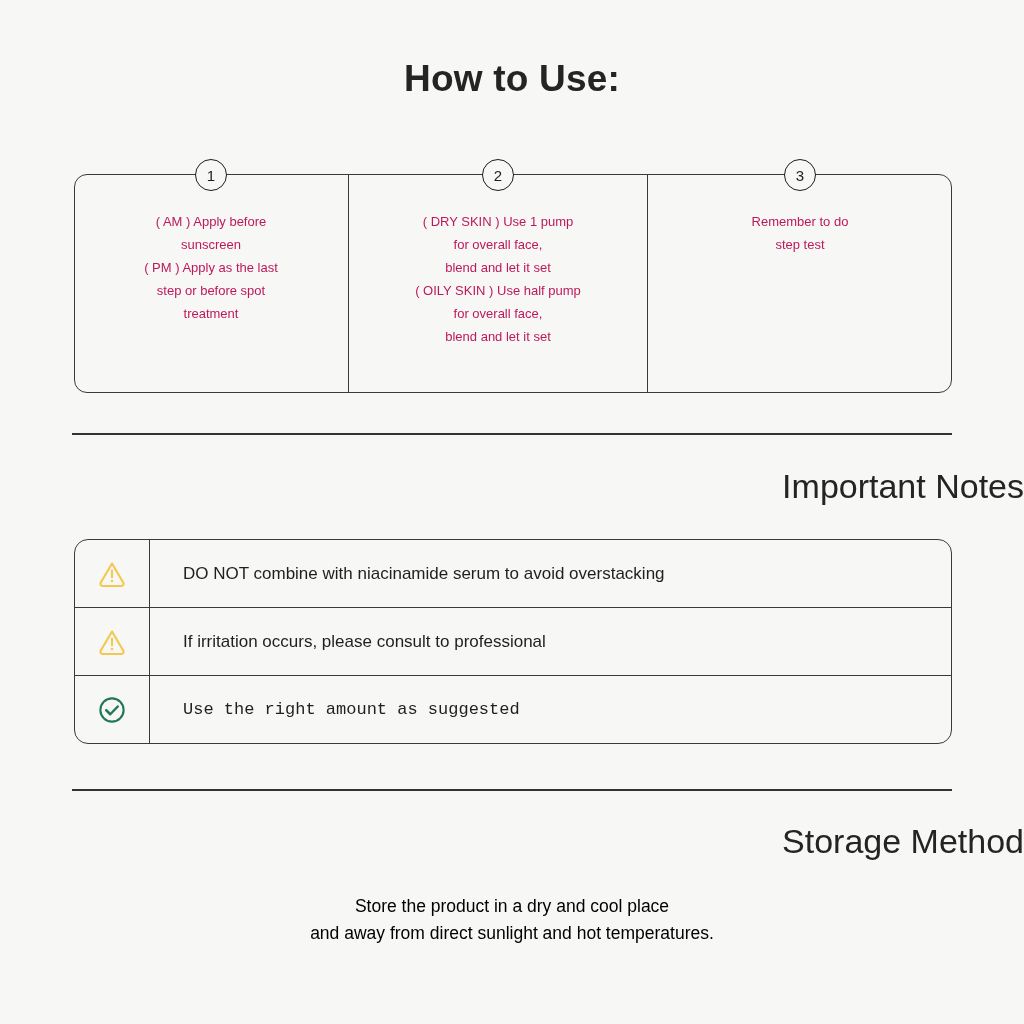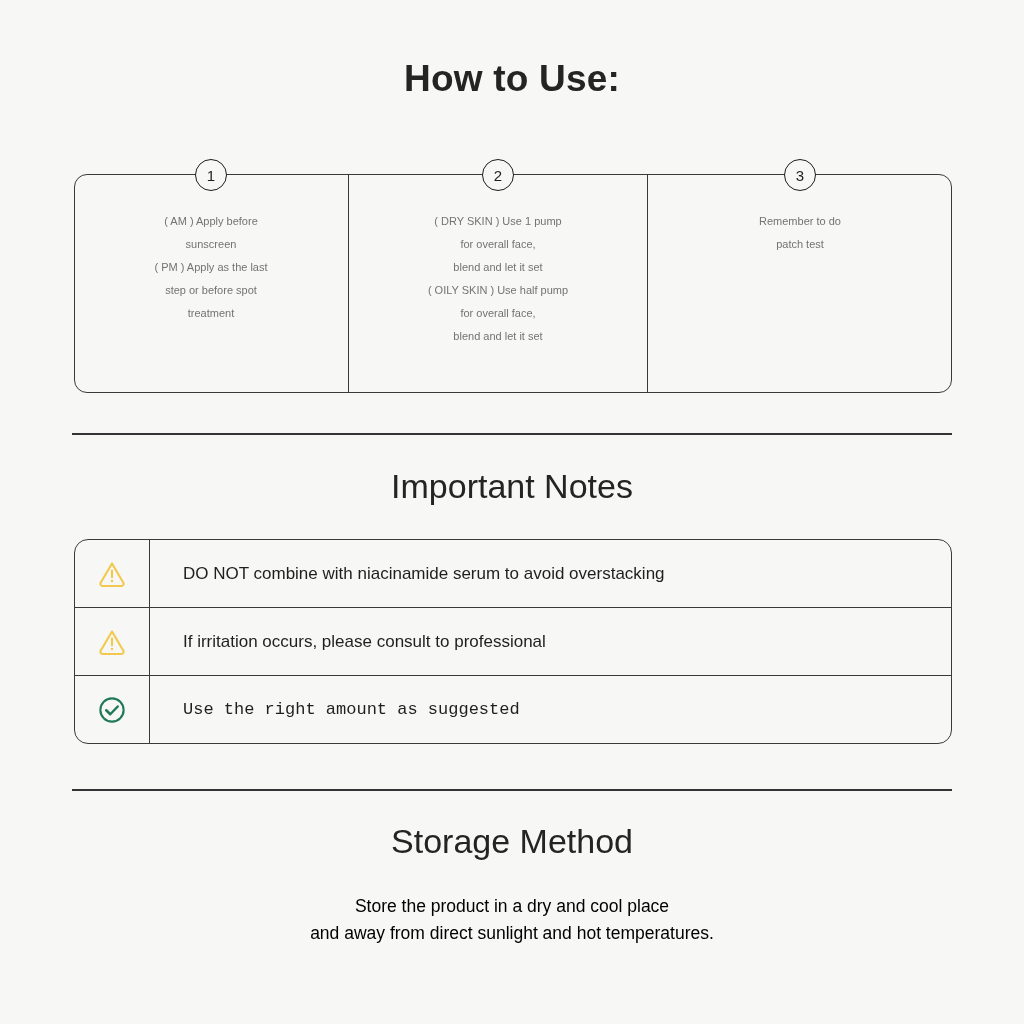--- a/index.html
+++ b/index.html
@@ -30,21 +30,21 @@
     text-align: center;
     font-size: 37px;
     font-weight: 700;
     letter-spacing: 0.2px;
     color: #242424;
   }
   .section-title {
     position: absolute;
     left: 0;
     width: 1024px;
-    text-align: center;
+    text-align: right;
     font-size: 34px;
     font-weight: 400;
     color: #242424;
   }
   #notes-title { top: 467px; }
   #storage-title { top: 822px; }
 
   
   .steps-wrap {
     position: absolute;
@@ -69,23 +69,23 @@
   .step-col {
     position: relative;
     box-sizing: border-box;
     padding: 36px 14px 10px;
     text-align: center;
   }
   .step-col.c1 { width: 274px; }
   .step-col.c2 { width: 300px; border-left: 1.4px solid #3a3a3c; border-right: 1.4px solid #3a3a3c; }
   .step-col.c3 { width: 304px; }
   .step-text {
-    font-size: 11px;
+    font-size: 13px;
     line-height: 23px;
-    color: #737373;
+    color: #be185d;
     white-space: pre-line;
   }
   .step-badge {
     position: absolute;
     top: -15px;
     left: 50%;
     transform: translateX(-50%);
     width: 30px;
     height: 30px;
     border-radius: 50%;
@@ -184,21 +184,21 @@
 for overall face,
 blend and let it set
 ( OILY SKIN ) Use half pump
 for overall face,
 blend and let it set</div>
       </div>
 
       <div class="step-col c3">
         <div class="step-badge">3</div>
         <div class="step-text">Remember to do
-patch test</div>
+step test</div>
       </div>
 
     </div>
   </div>
 
   <div class="rule" id="rule-1"></div>
 
   <div class="section-title" id="notes-title">Important Notes</div>
 
   <div class="notes-table">

